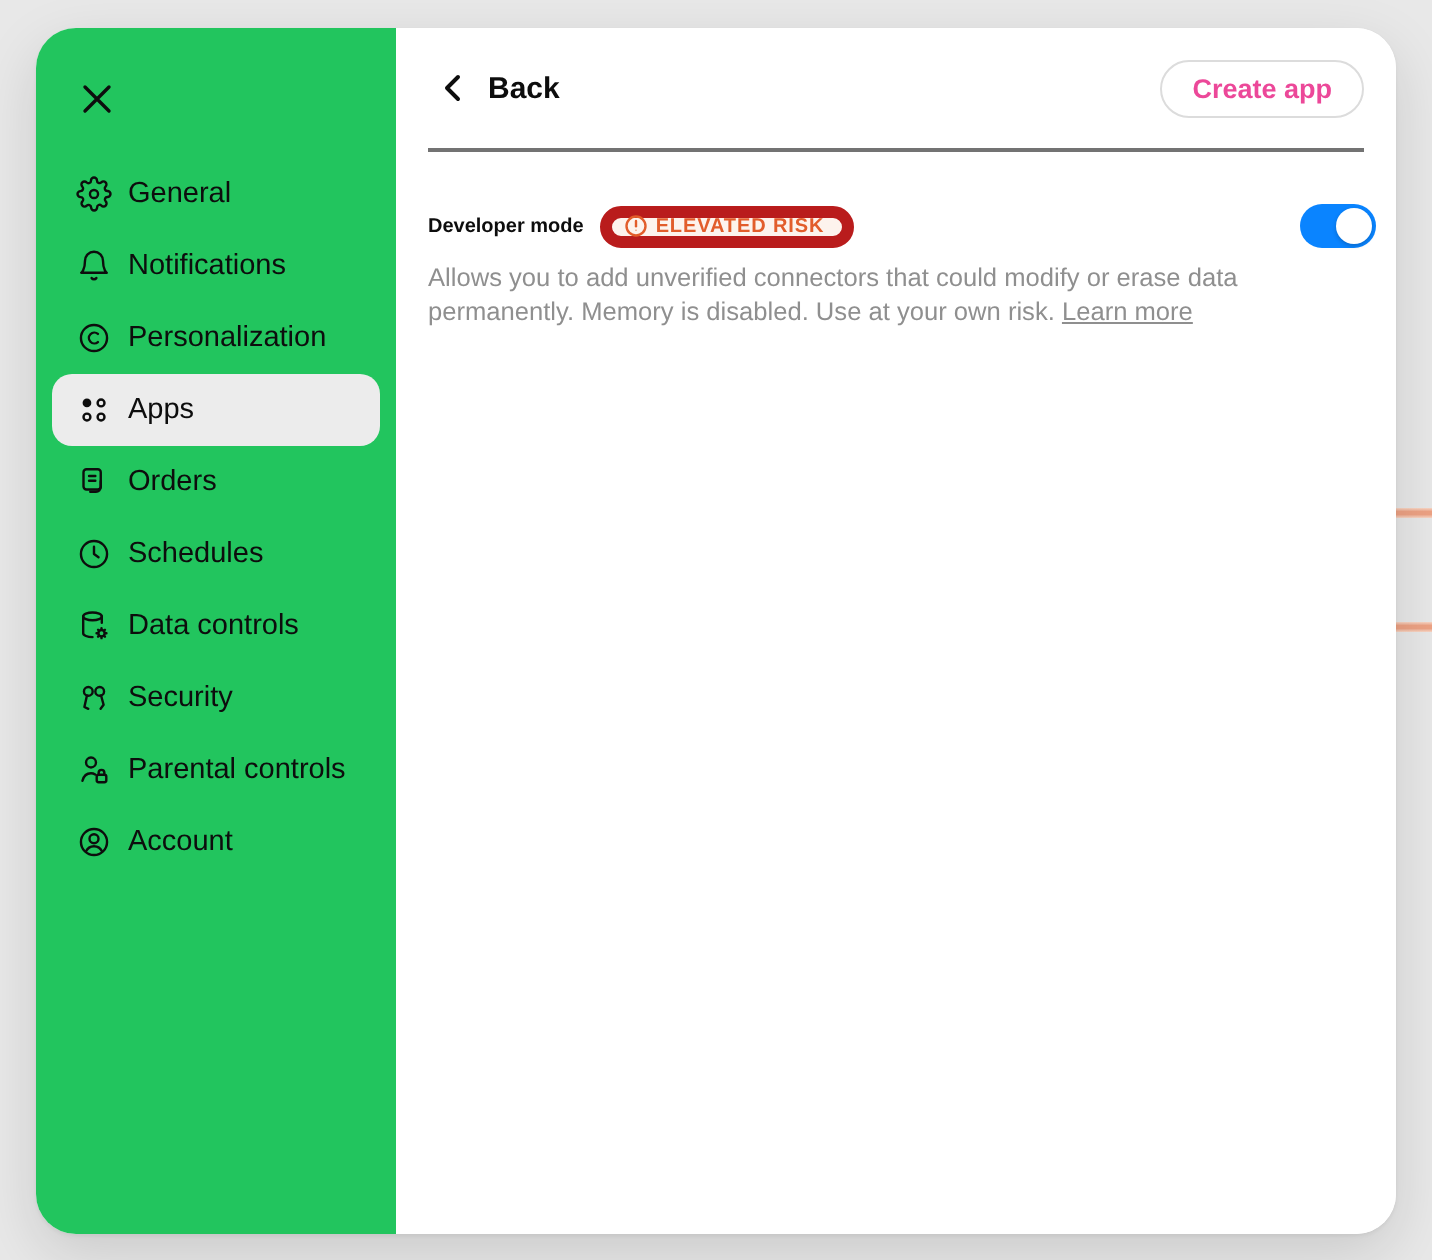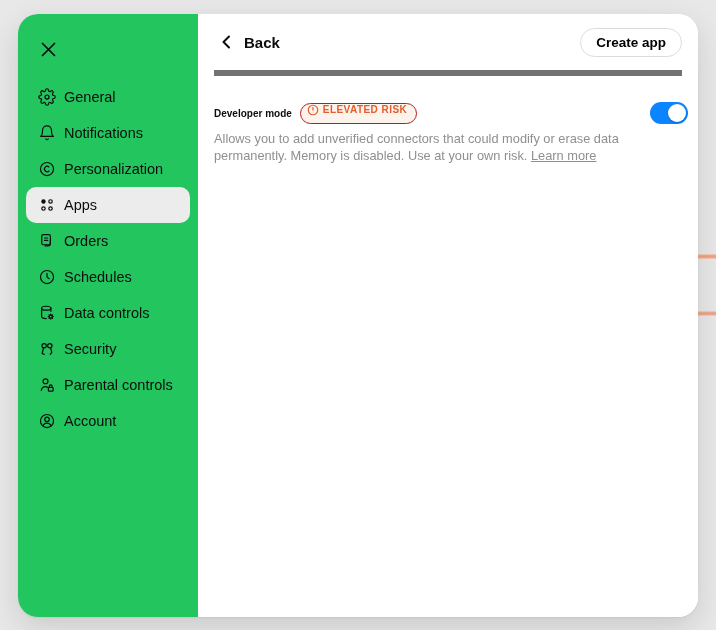--- a/index.html
+++ b/index.html
@@ -63,48 +63,48 @@
     stroke-linecap:round; stroke-linejoin:round;
     color:#0d0d0d;
   }
   .nav-label { white-space:nowrap; }
 
   
   .main { flex:1; min-width:0; background:#fff; display:flex; flex-direction:column; }
   .main-header {
     height:62px; flex:none;
     margin:0 16px;
-    border-bottom:6px solid #737373;
+    border-bottom:2px solid #737373;
     display:flex; align-items:center; justify-content:space-between;
   }
   .back-btn {
     display:flex; align-items:center; gap:12px;
     padding:0 0 0 6px; border:none; background:transparent;
     font-family:inherit; font-size:15px; font-weight:600; color:#0d0d0d;
     cursor:pointer;
   }
   .back-btn svg { width:12px; height:14px; fill:none; stroke:#0d0d0d; stroke-width:2; stroke-linecap:round; stroke-linejoin:round; }
   .create-btn {
     height:29px; padding:0 15px;
     border:1px solid #dcdcdc; border-radius:999px;
     background:#fff; font-family:inherit;
-    font-size:13.5px; font-weight:600; color:#000000;
+    font-size:13.5px; font-weight:600; color:#ec4899;
     cursor:pointer;
   }
 
   
   .content { padding:26px 10px 0 16px; }
   .dev-row { display:flex; justify-content:space-between; align-items:flex-start; }
   .dev-title-row { display:flex; align-items:center; gap:8px; height:22px; }
   .dev-title { font-size:10px; font-weight:600; color:#0d0d0d; }
   .risk-badge {
-    display:inline-flex; align-items:flex-start; gap:4px;
+    display:inline-flex; align-items:center; gap:4px;
     height:21px; padding:0 9px 0 6px;
     border-radius:999px;
-    background:#fdf3ed; border:1px solid #b91c1c;
+    background:#fdf3ed; border:6px solid #b91c1c;
     font-size:10px; font-weight:700; letter-spacing:.45px;
     white-space:nowrap;
   }
   .risk-badge svg { width:12px; height:12px; display:block; }
   .dev-desc {
     margin:7px 0 0;
     max-width:445px;
     font-size:12.8px; line-height:1.32;
     color:#8f8f8f;
   }

